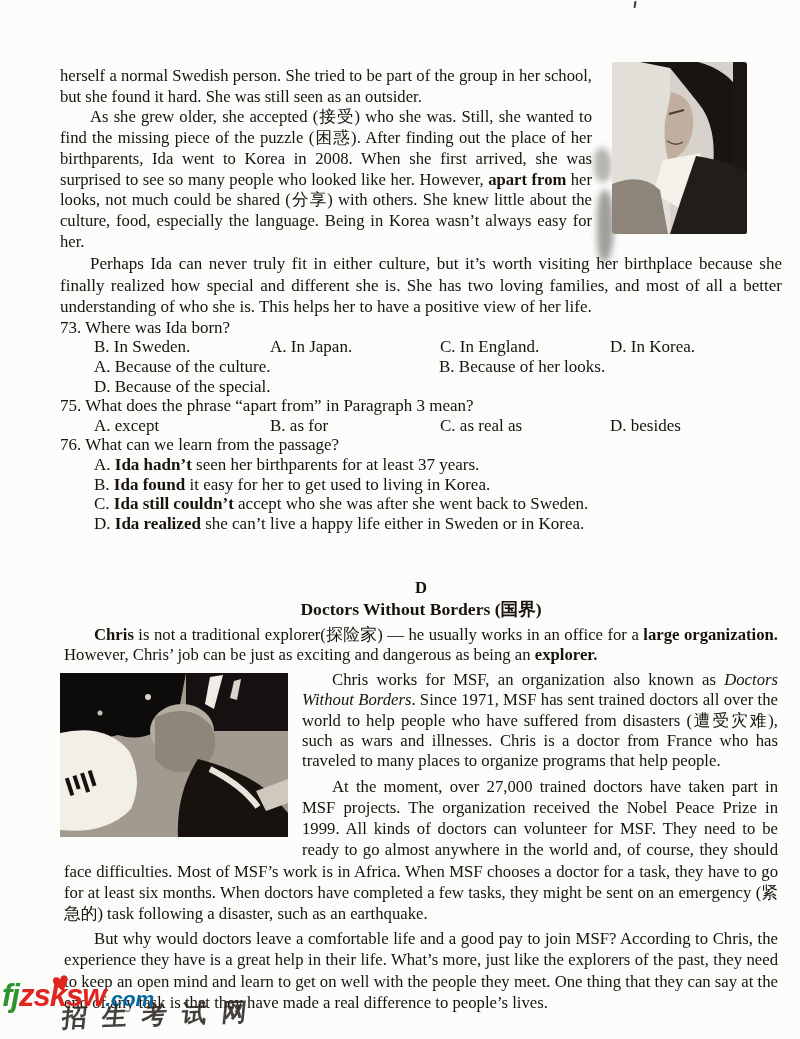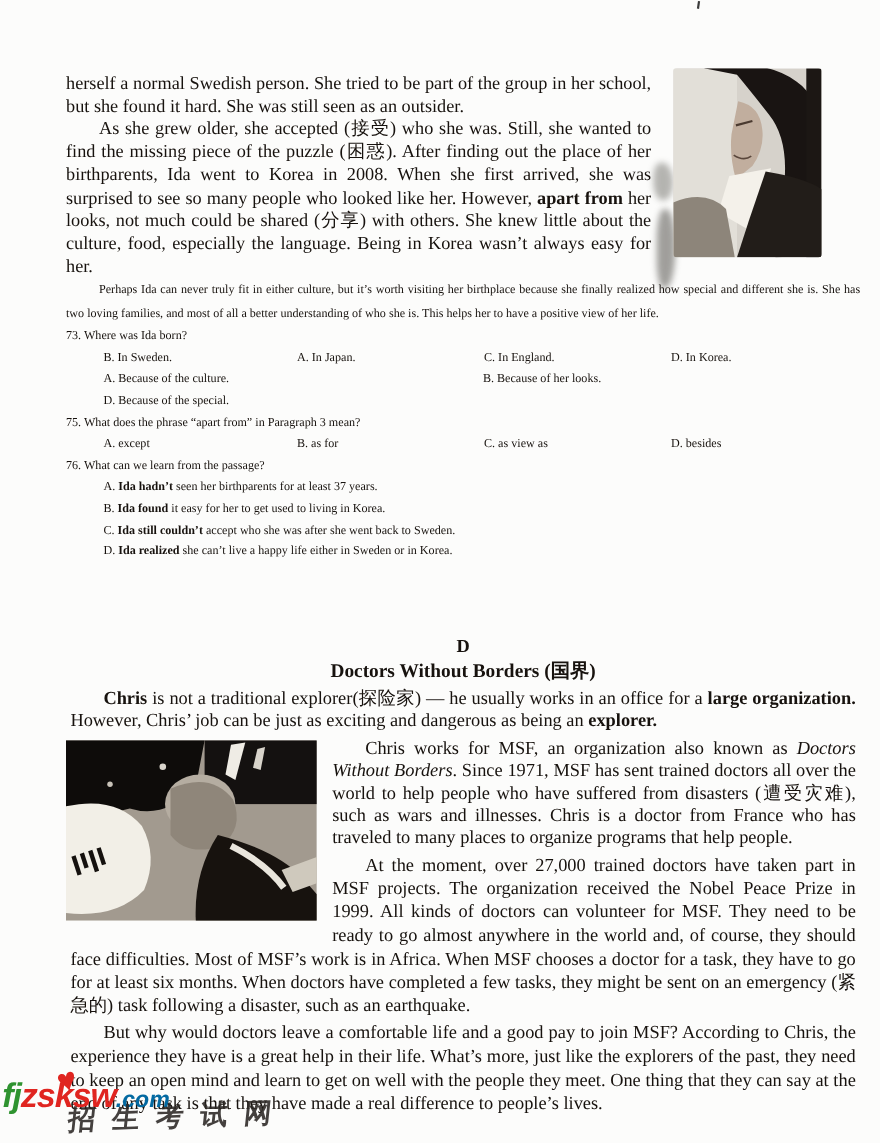--- a/index.html
+++ b/index.html
@@ -8,21 +8,21 @@
     background:#fcfcfb;
     font-family:"Liberation Serif","DejaVu Serif",serif;
     color:#17120e;
   }
   .b{font-weight:bold;}
   .i{font-style:italic;}
   .block{position:absolute;}
   
   #sec-wrap{left:60px;top:66px;width:532px;font-size:16.6px;line-height:20.7px;text-align:justify;}
   
-  #sec-full{left:60px;top:253px;width:722px;font-size:11px;}
+  #sec-full{left:60px;top:253px;width:722px;font-size:17px;}
   #sec-full .para{line-height:21.6px;text-align:justify;margin:0;}
   .indent{text-indent:30px;}
   .qstem{line-height:19.6px;margin:0;}
   .optrow4{display:grid;grid-template-columns:176px 170px 170px auto;padding-left:34px;line-height:19.6px;}
   .optrow2{display:grid;grid-template-columns:345px auto;padding-left:34px;line-height:19.6px;}
   .optline{padding-left:34px;line-height:19.6px;}
   
   #sec-d{left:60px;top:578px;width:722px;font-size:16.7px;}
   .center-h{font-weight:bold;text-align:center;line-height:20px;margin:0;}
   .center-title{font-weight:bold;text-align:center;font-size:17.6px;line-height:23px;margin:0;}
@@ -85,21 +85,21 @@
   <div class="optrow2">
     <span>A. Because of the culture.</span>
     <span>B. Because of her looks.</span>
     <span>D. Because of the special.</span>
   </div>
 
   <p class="qstem">75. What does the phrase “apart from” in Paragraph 3 mean?</p>
   <div class="optrow4">
     <span>A. except</span>
     <span>B. as for</span>
-    <span>C. as view as</span>
+    <span>C. as real as</span>
     <span>D. besides</span>
   </div>
 
   <p class="qstem">76. What can we learn from the passage?</p>
   <div class="optline"><span>A. </span><span class="b">Ida hadn’t</span><span> seen her birthparents for at least 37 years.</span></div>
   <div class="optline"><span>B. </span><span class="b">Ida found</span><span> it easy for her to get used to living in Korea.</span></div>
   <div class="optline"><span>C. </span><span class="b">Ida still couldn’t</span><span> accept who she was after she went back to Sweden.</span></div>
   <div class="optline"><span>D. </span><span class="b">Ida realized</span><span> she can’t live a happy life either in Sweden or in Korea.</span></div>
 </div>
 

